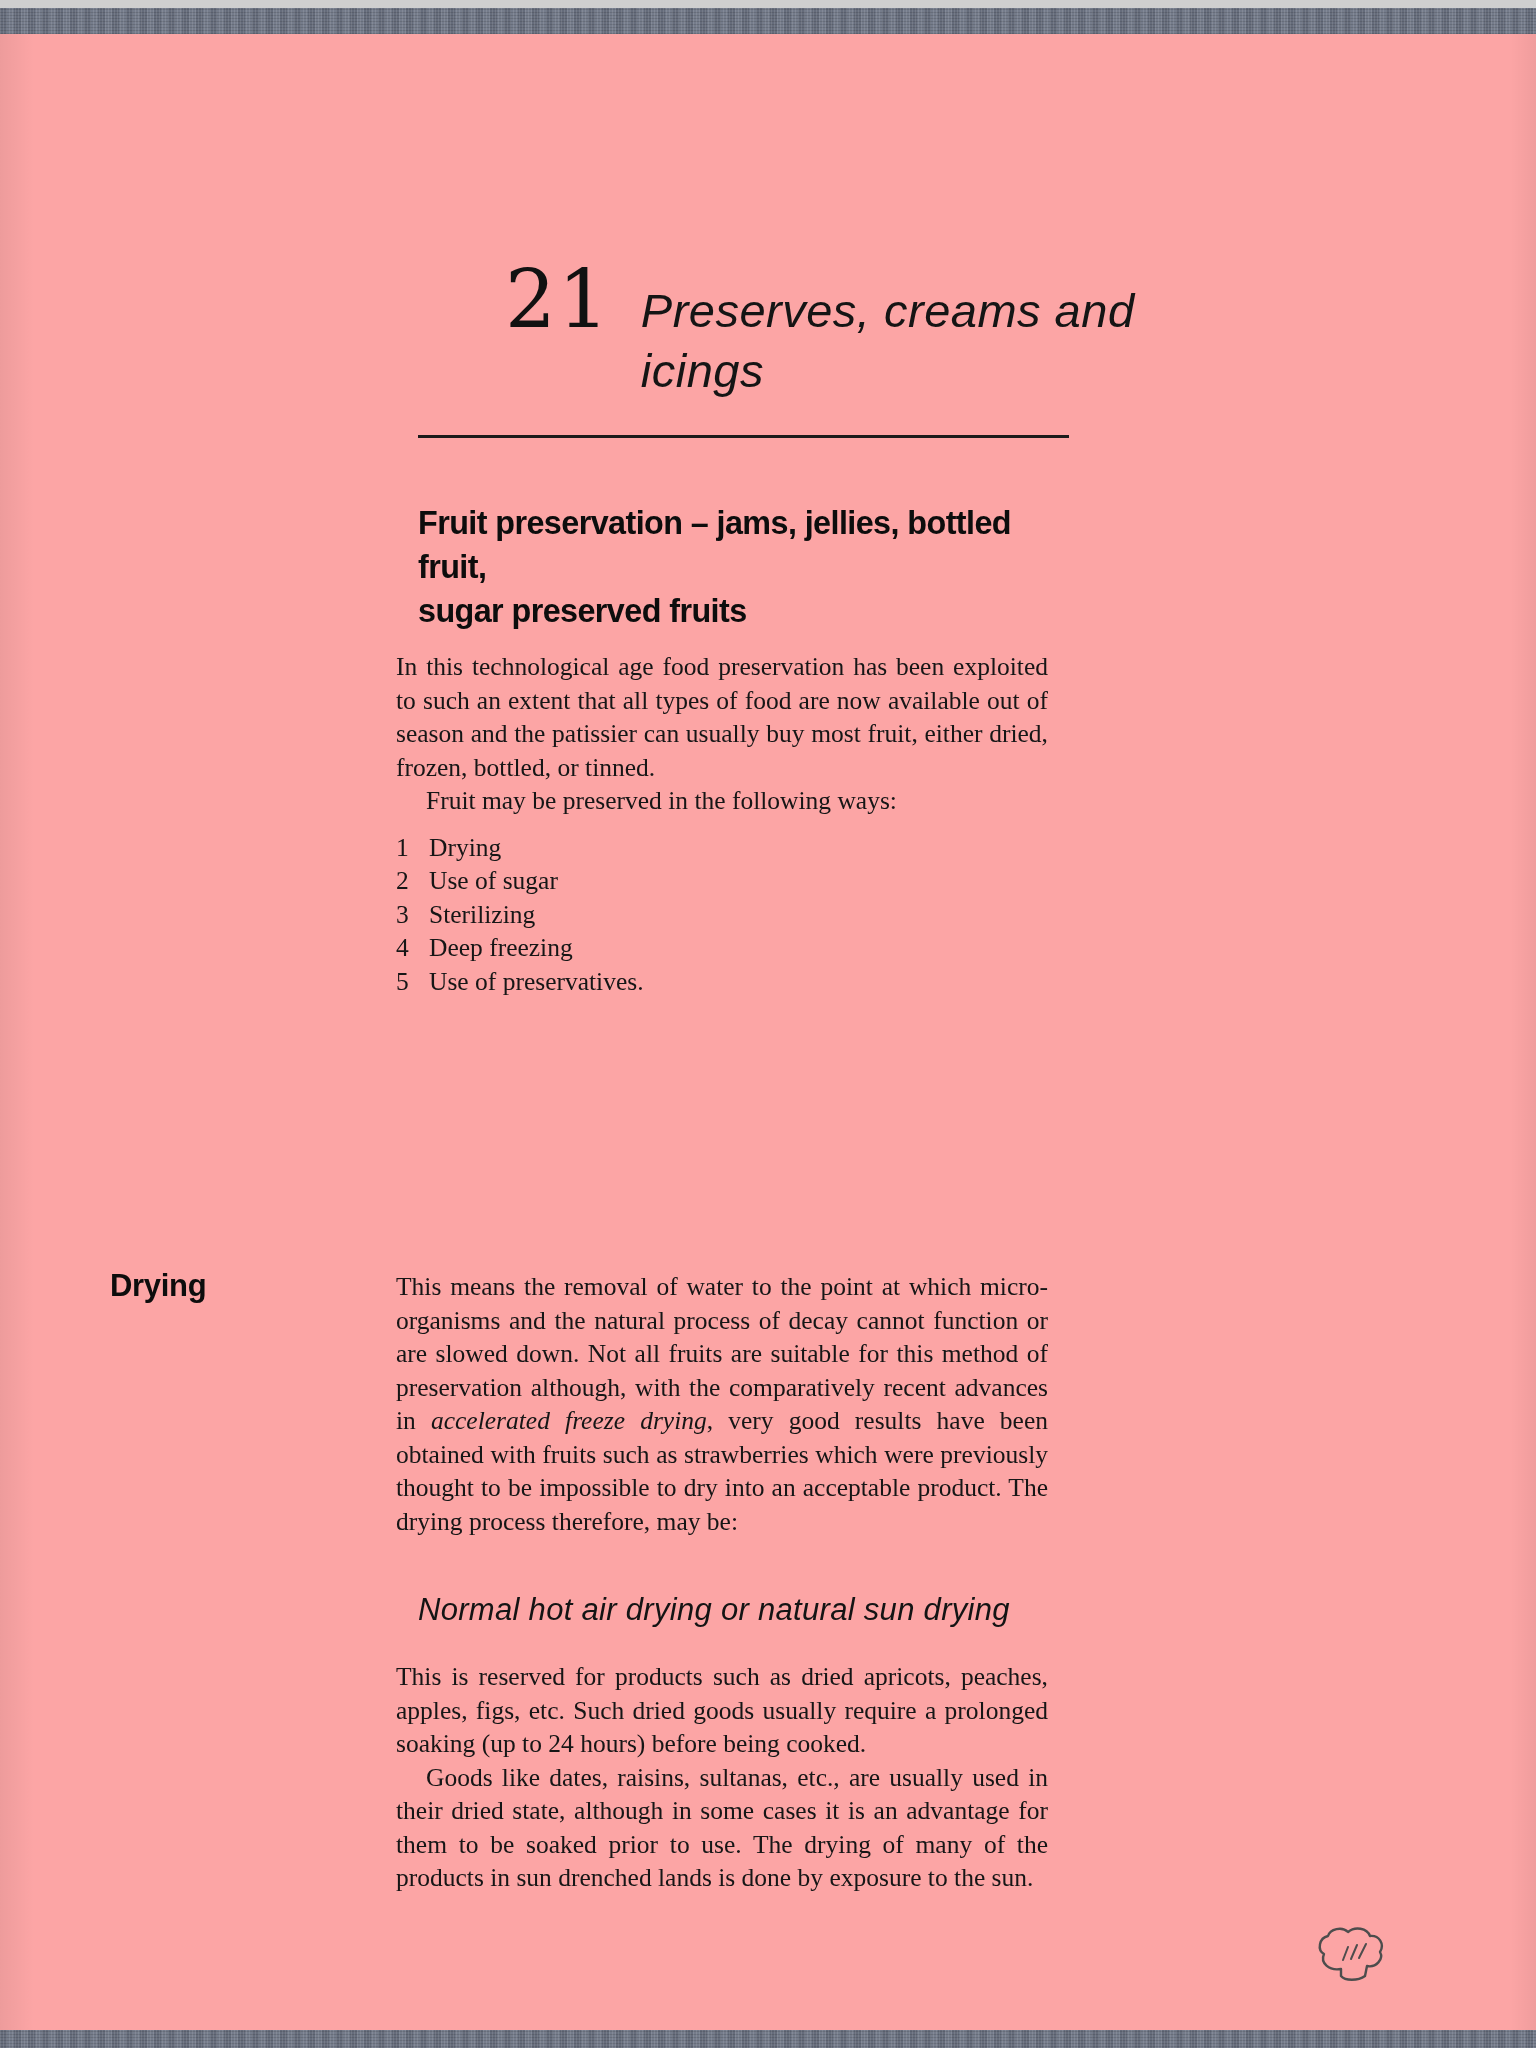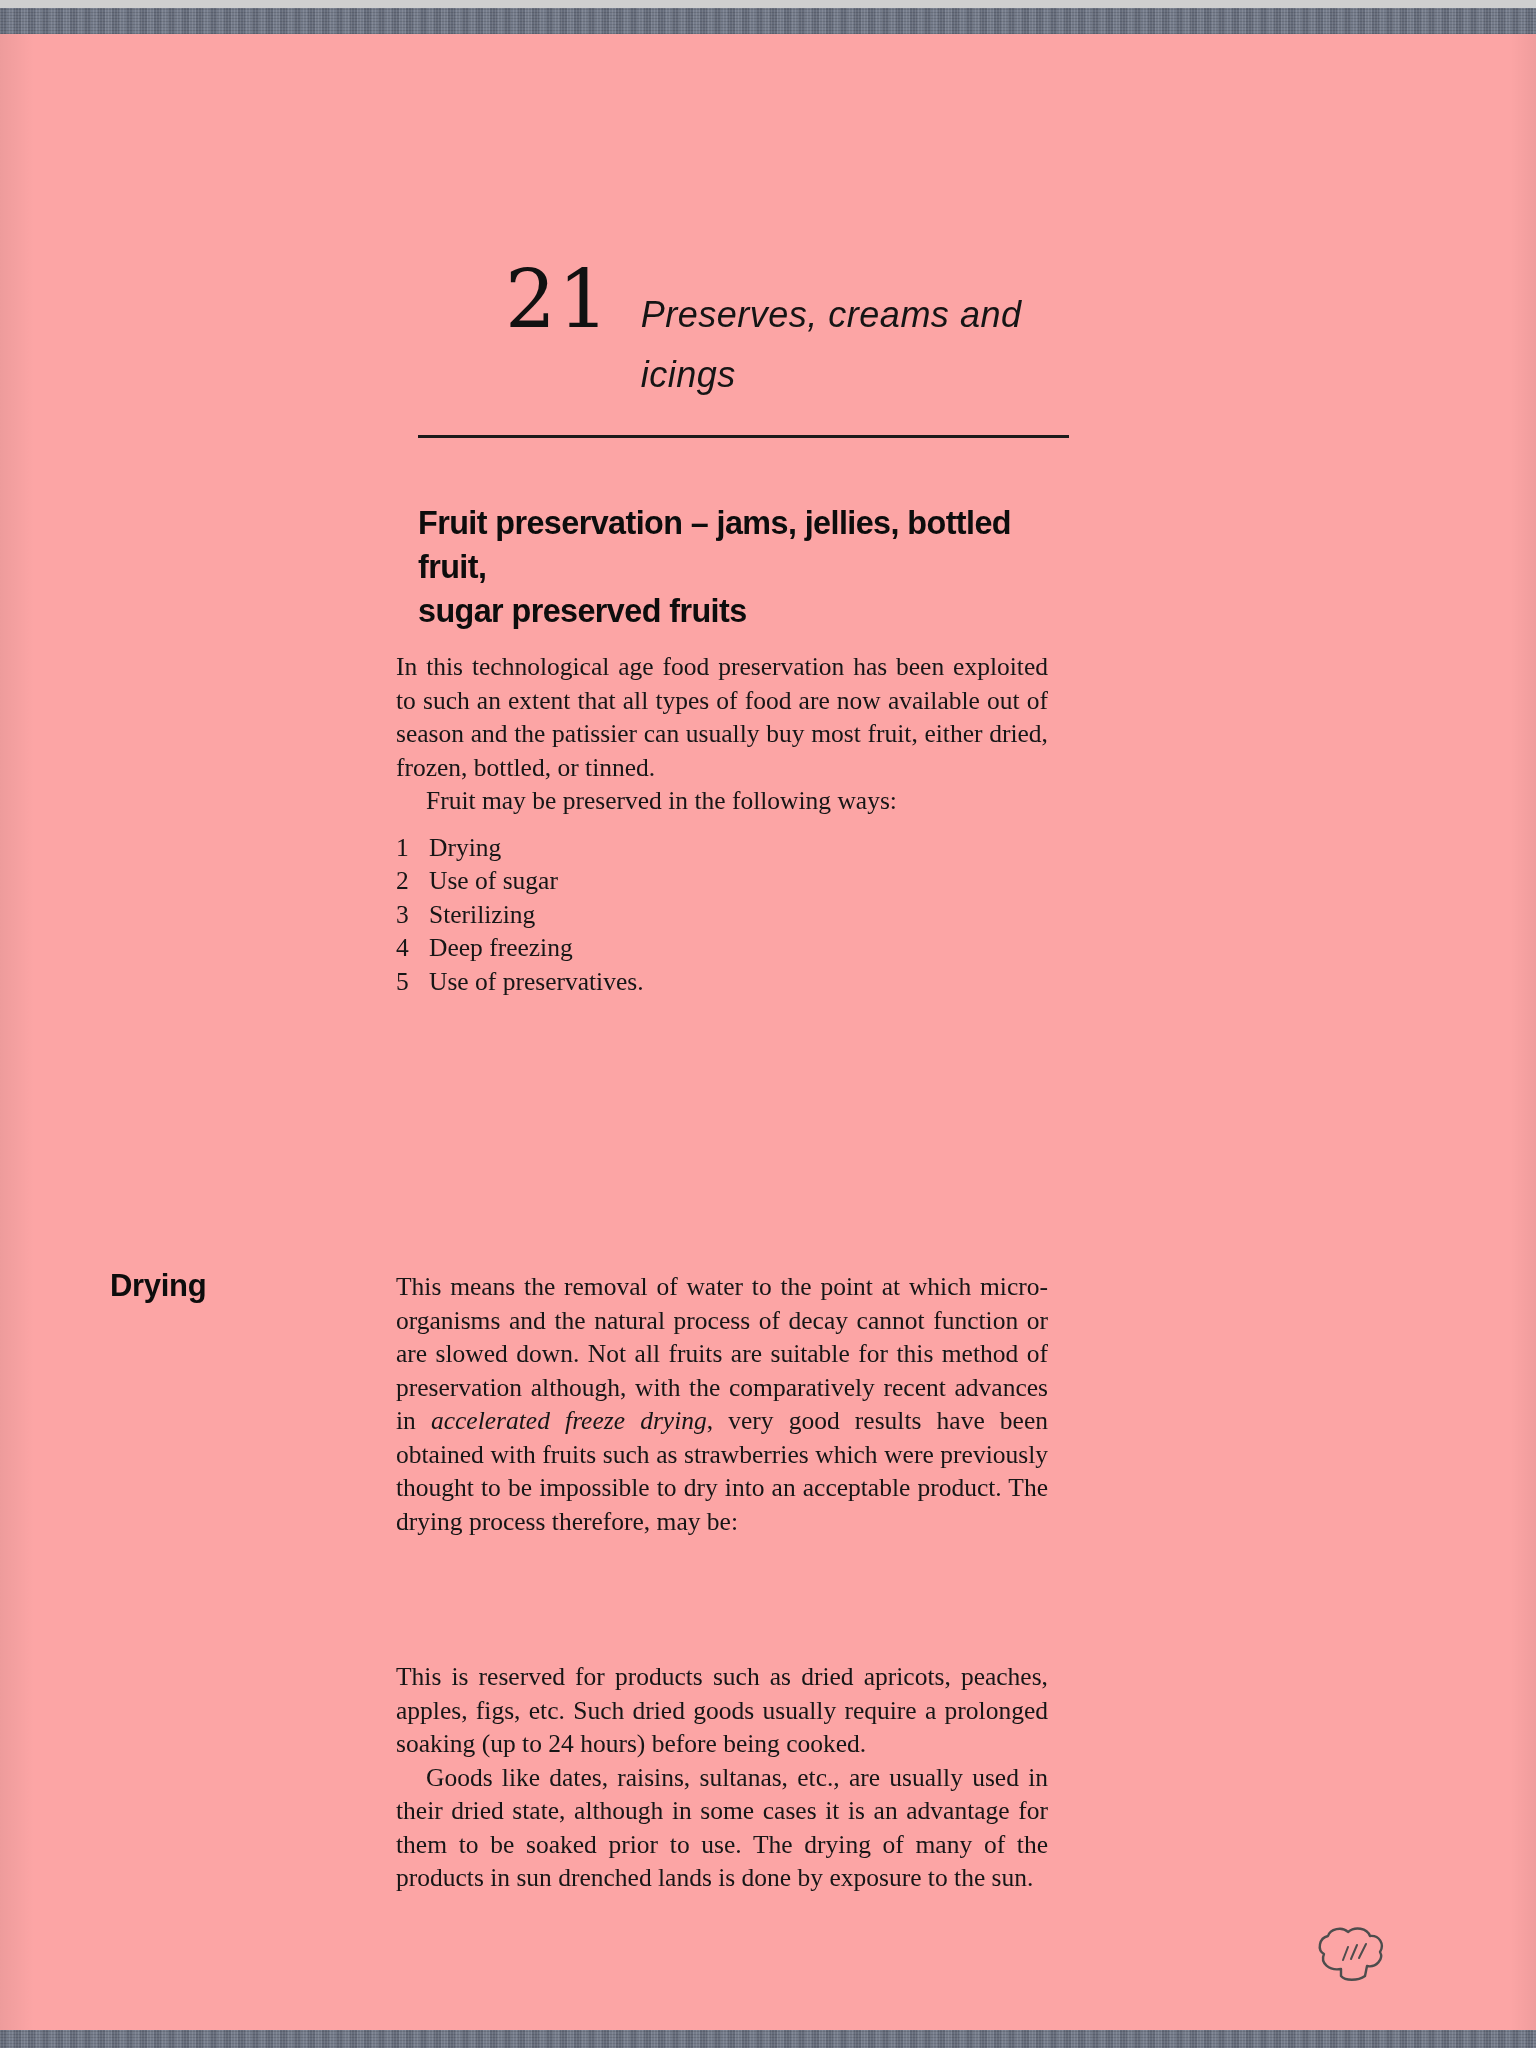--- a/index.html
+++ b/index.html
@@ -39,21 +39,21 @@
   }
   .chapter-number {
     font-family:"DejaVu Serif", serif;
     font-size:80px; line-height:88px;
     letter-spacing:2px;
     color:#111;
   }
   .chapter-title {
     font-family:"Liberation Sans", sans-serif;
     font-style:italic;
-    font-size:36px; line-height:60px;
+    font-size:47px; line-height:60px;
     padding-left:30px;
     letter-spacing:0.5px;
     color:#151515;
   }
   .title-rule {
     position:absolute; left:418px; top:427px;
     width:651px; height:3px; background:#1b1b1b;
   }
 
   
@@ -151,20 +151,21 @@
       </div>
     </div>
   </div>
 
   <div class="drying-heading">Drying</div>
 
   <div class="body-col" id="drying-para-block">
     <p><span>This means the removal of water to the point at which micro-organisms and the natural process of decay cannot function or are slowed down. Not all fruits are suitable for this method of preservation although, with the comparatively recent advances in </span><span class="italic-phrase">accelerated freeze drying</span><span>, very good results have been obtained with fruits such as strawberries which were previously thought to be impossible to dry into an acceptable product. The drying process therefore, may be:</span></p>
   </div>
 
+  <div class="sun-drying-subheading">Normal hot air drying or natural sun drying</div>
 
   <div class="body-col" id="drying-body-block">
     <p>This is reserved for products such as dried apricots, peaches, apples, figs, etc. Such dried goods usually require a prolonged soaking (up to 24 hours) before being cooked.</p>
     <p class="indent">Goods like dates, raisins, sultanas, etc., are usually used in their dried state, although in some cases it is an advantage for them to be soaked prior to use. The drying of many of the products in sun drenched lands is done by exposure to the sun.</p>
   </div>
 
   <div class="chef-hat">
     <svg width="78" height="64" viewBox="0 0 78 64">
       <path d="M27,45 C15,47 6,39 10,30 C3,26 5,14 14,12 C16,5 28,2 34,8 C41,2 53,4 56,12 C65,11 71,20 66,28 C70,35 62,44 53,42 L51,52 C44,57 31,57 27,52 Z" fill="none" stroke="#4d4d4d" stroke-width="2.4" stroke-linejoin="round"></path>
       <path d="M34,23 L29,36 M43,21 L37,35 M52,20 L45,34" fill="none" stroke="#4d4d4d" stroke-width="2" stroke-linecap="round"></path>

